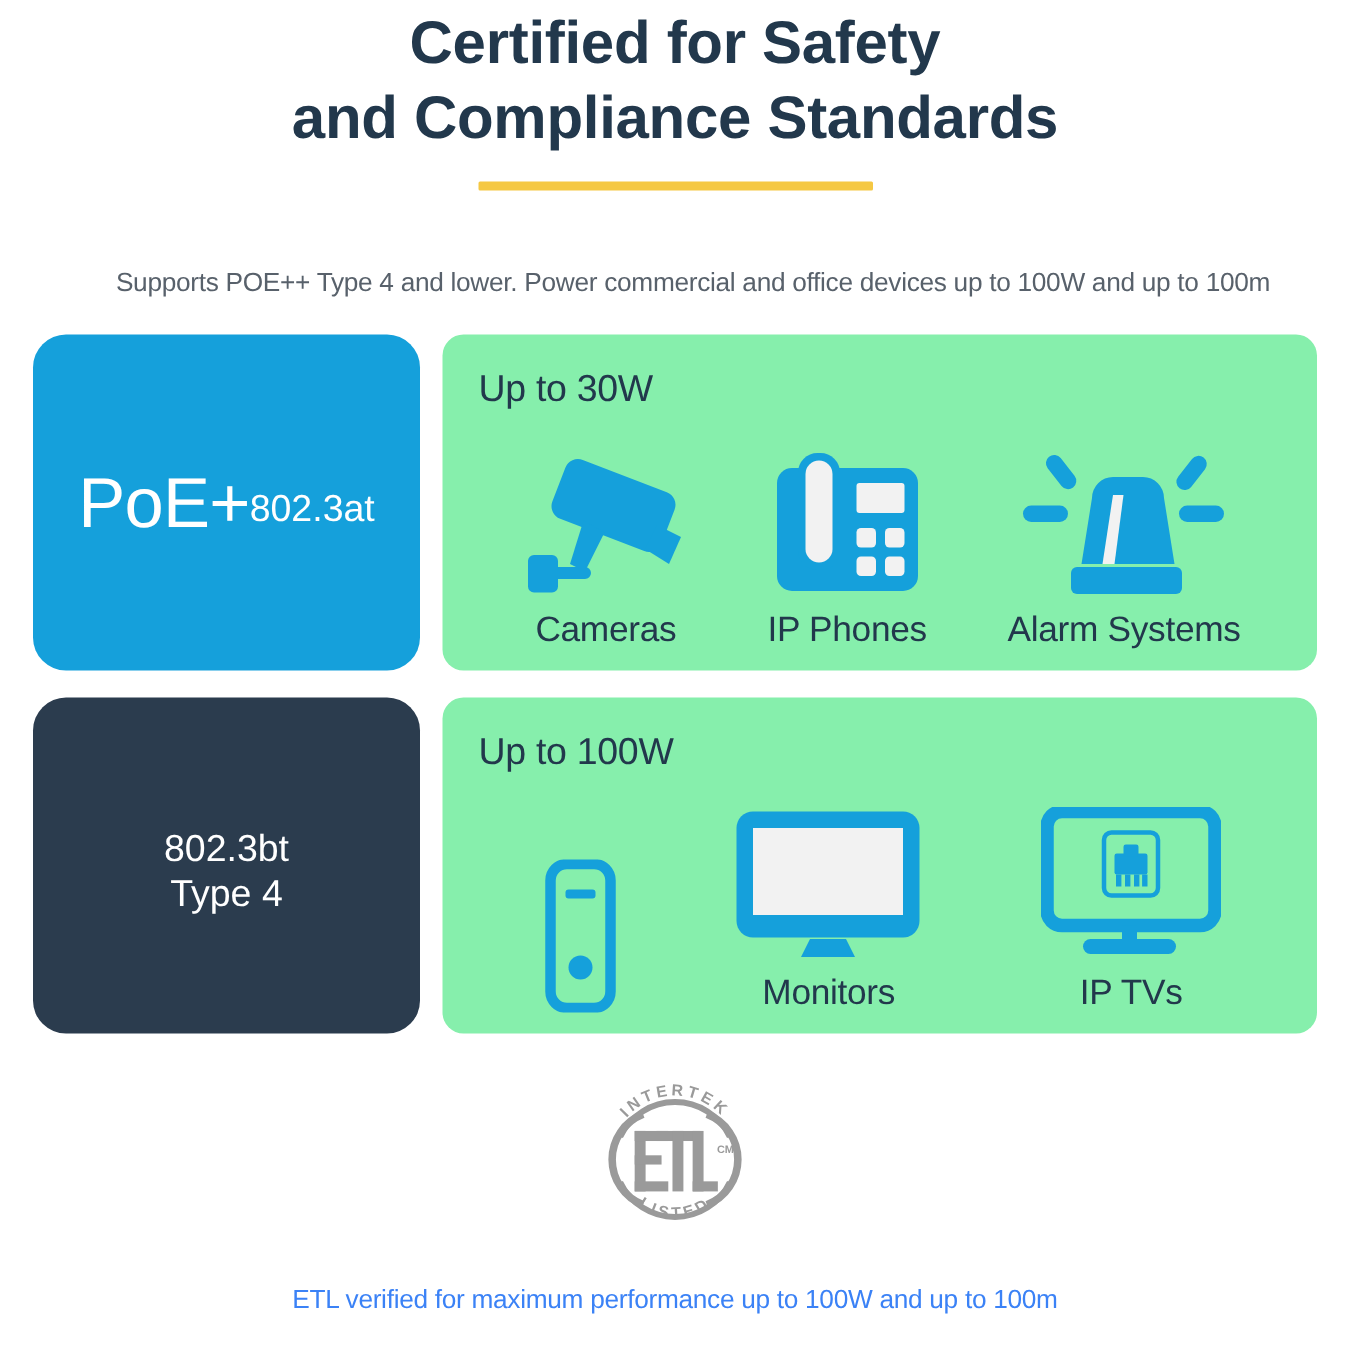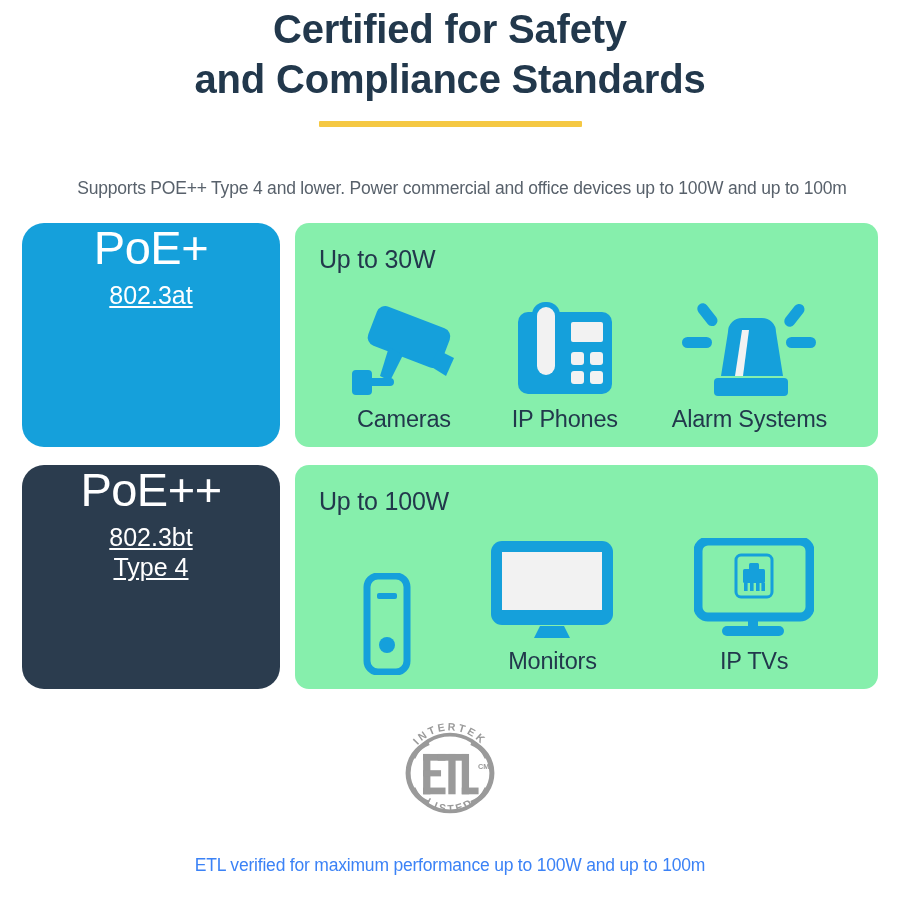--- a/index.html
+++ b/index.html
@@ -58,42 +58,43 @@
     display: flex;
     gap: 15px;
     align-items: stretch;
   }
   .tier-row + .tier-row { margin-top: 18px; }
 
   .badge {
     width: 258px;
     border-radius: 22px;
     display: flex;
-    flex-direction: column;
+    flex-direction: row;
     align-items: center;
+    justify-content: center;
     color: #ffffff;
     flex: 0 0 258px;
   }
   .badge.blue  { background: #15a0db; }
   .badge.dark  { background: #2b3c4e; }
 
   .badge-title {
     font-size: 47px;
     font-weight: 400;
     line-height: 1.05;
     letter-spacing: -0.5px;
   }
   .badge-sub {
     font-size: 25px;
     font-weight: 400;
     line-height: 1.18;
     margin-top: 9px;
     text-align: center;
   }
-  .badge-sub span { display: block; text-decoration: underline; }
+  .badge-sub span { display: block; }
 
   .panel {
     flex: 1 1 auto;
     background: #86efac;
     border-radius: 14px;
     padding: 22px 20px 14px 24px;
     display: flex;
     flex-direction: column;
   }
   .panel-heading {
@@ -223,21 +224,20 @@
           <div class="device-label">Alarm Systems</div>
         </div>
 
       </div>
     </div>
   </div>
 
   <div class="tier-row row-poe-pp">
 
     <div class="badge dark">
-      <div class="badge-title">PoE++</div>
       <div class="badge-sub">
         <span>802.3bt</span>
         <span>Type 4</span>
       </div>
     </div>
 
     <div class="panel">
       <div class="panel-heading">Up to 100W</div>
       <div class="devices">
 

